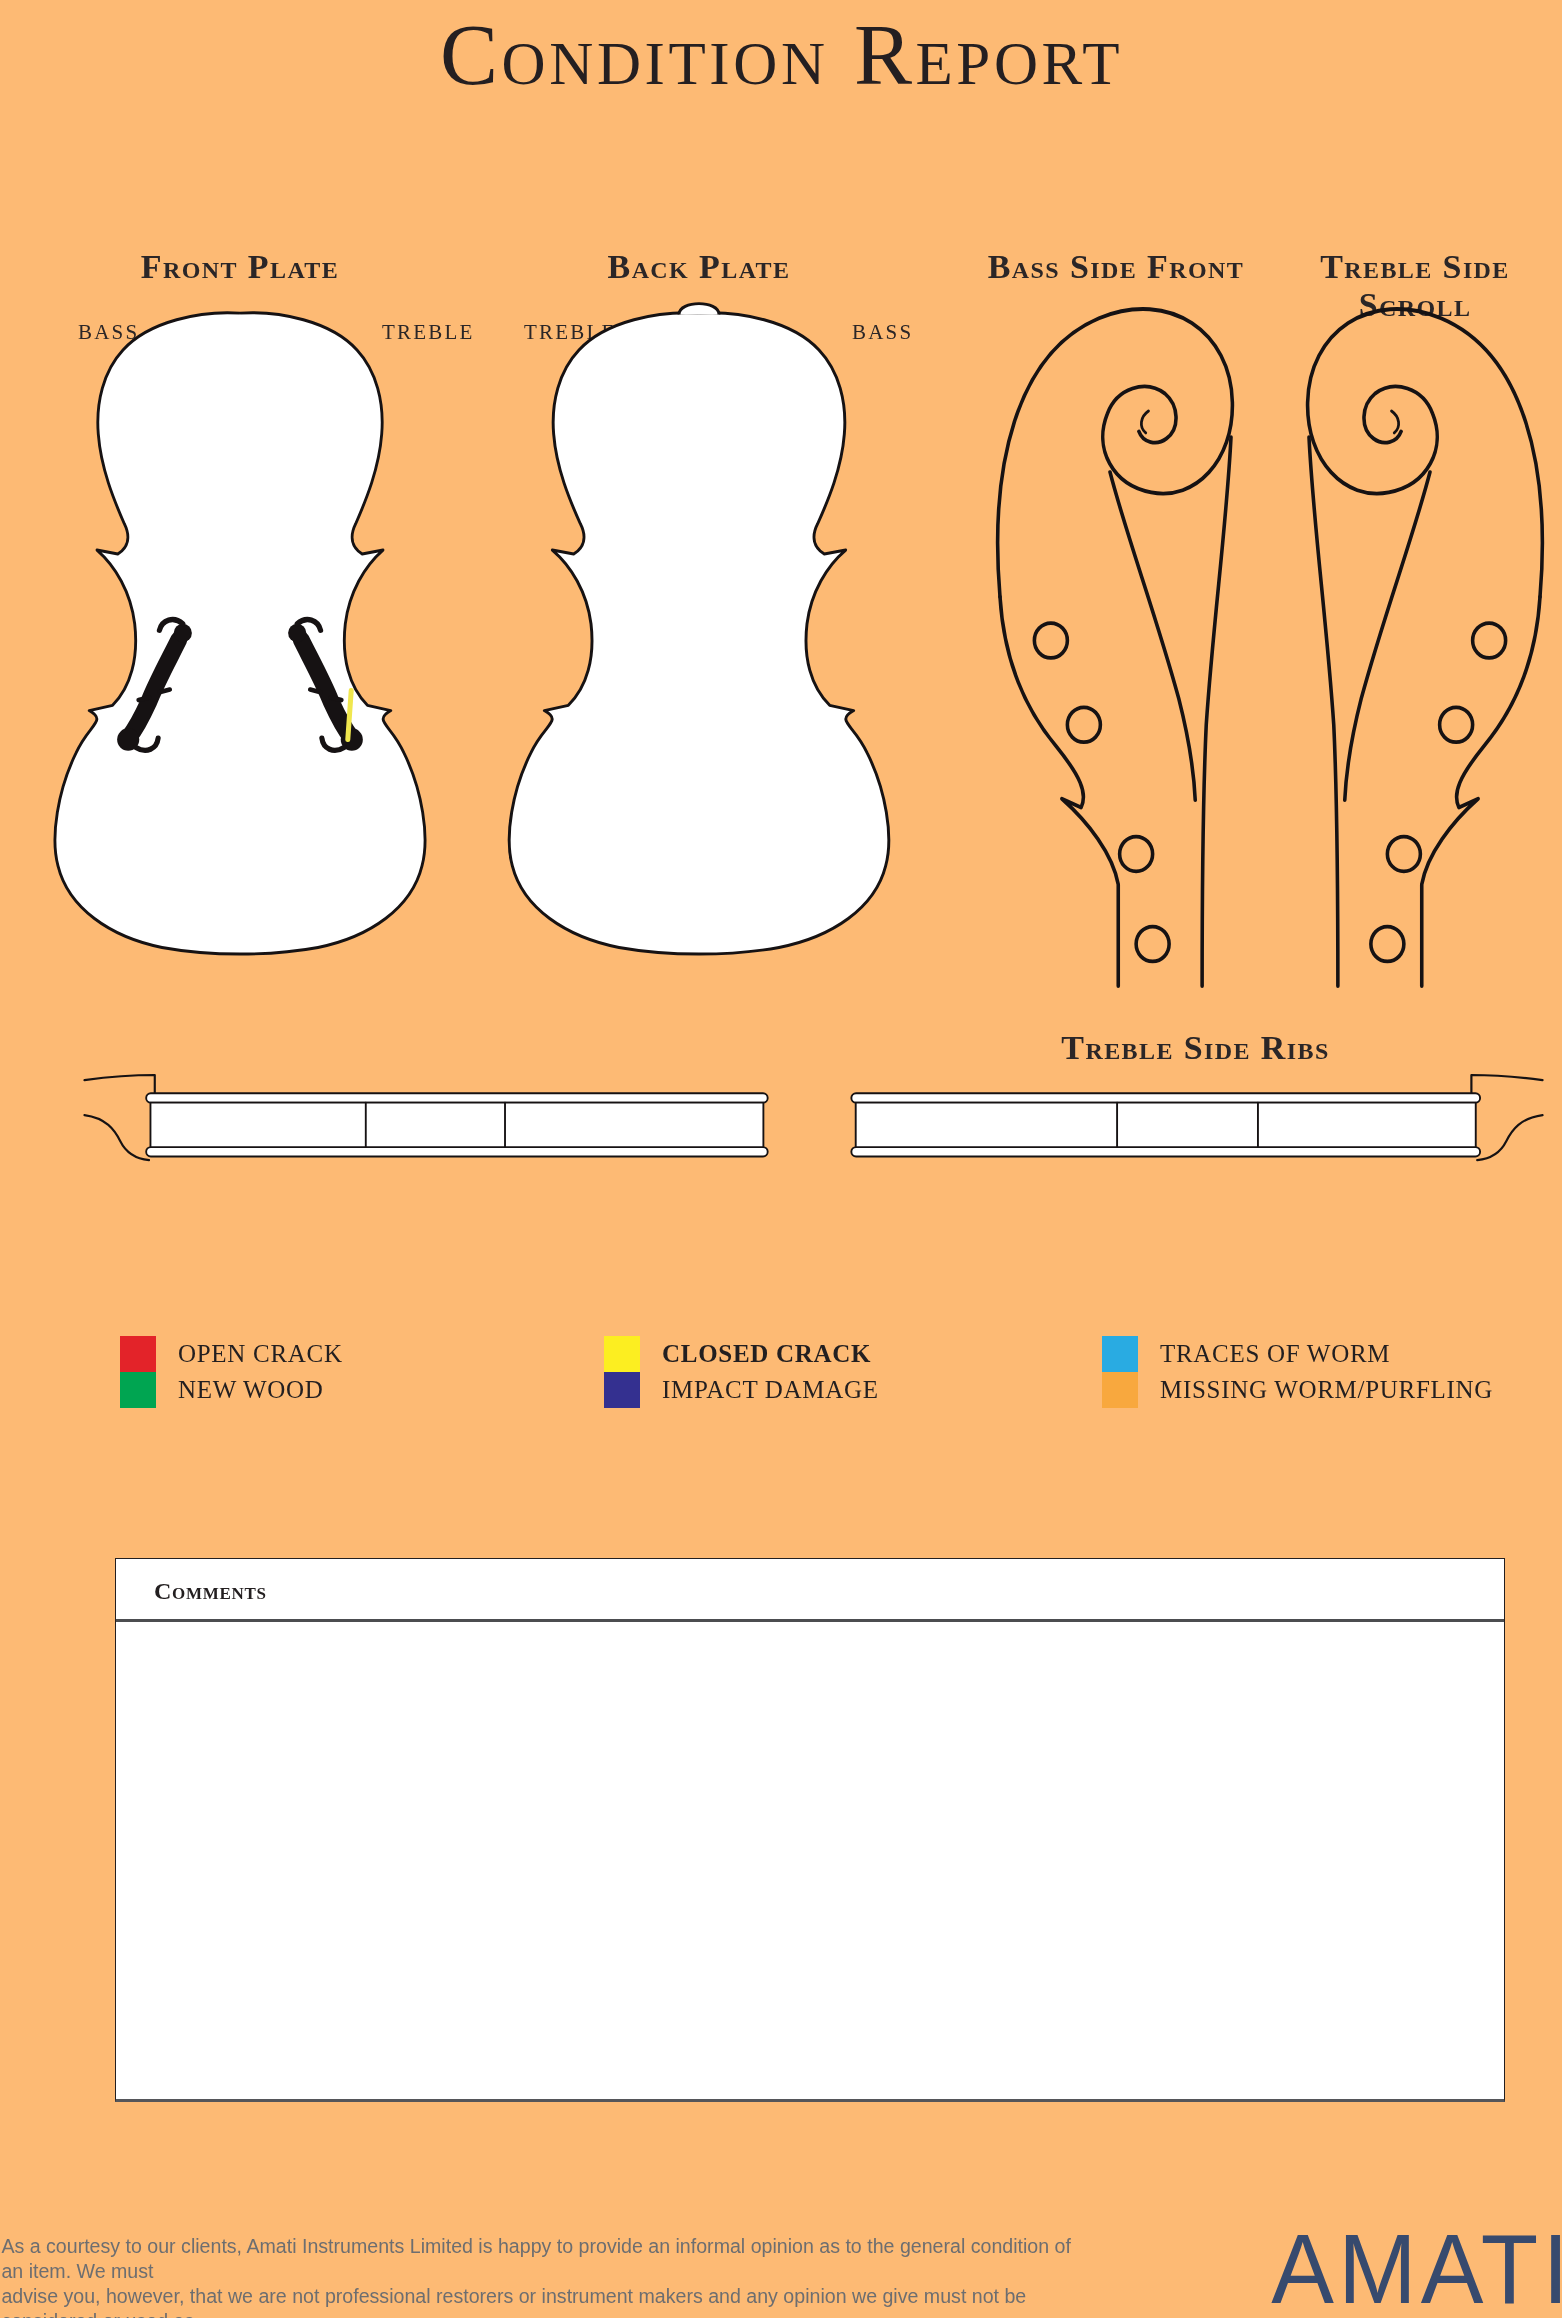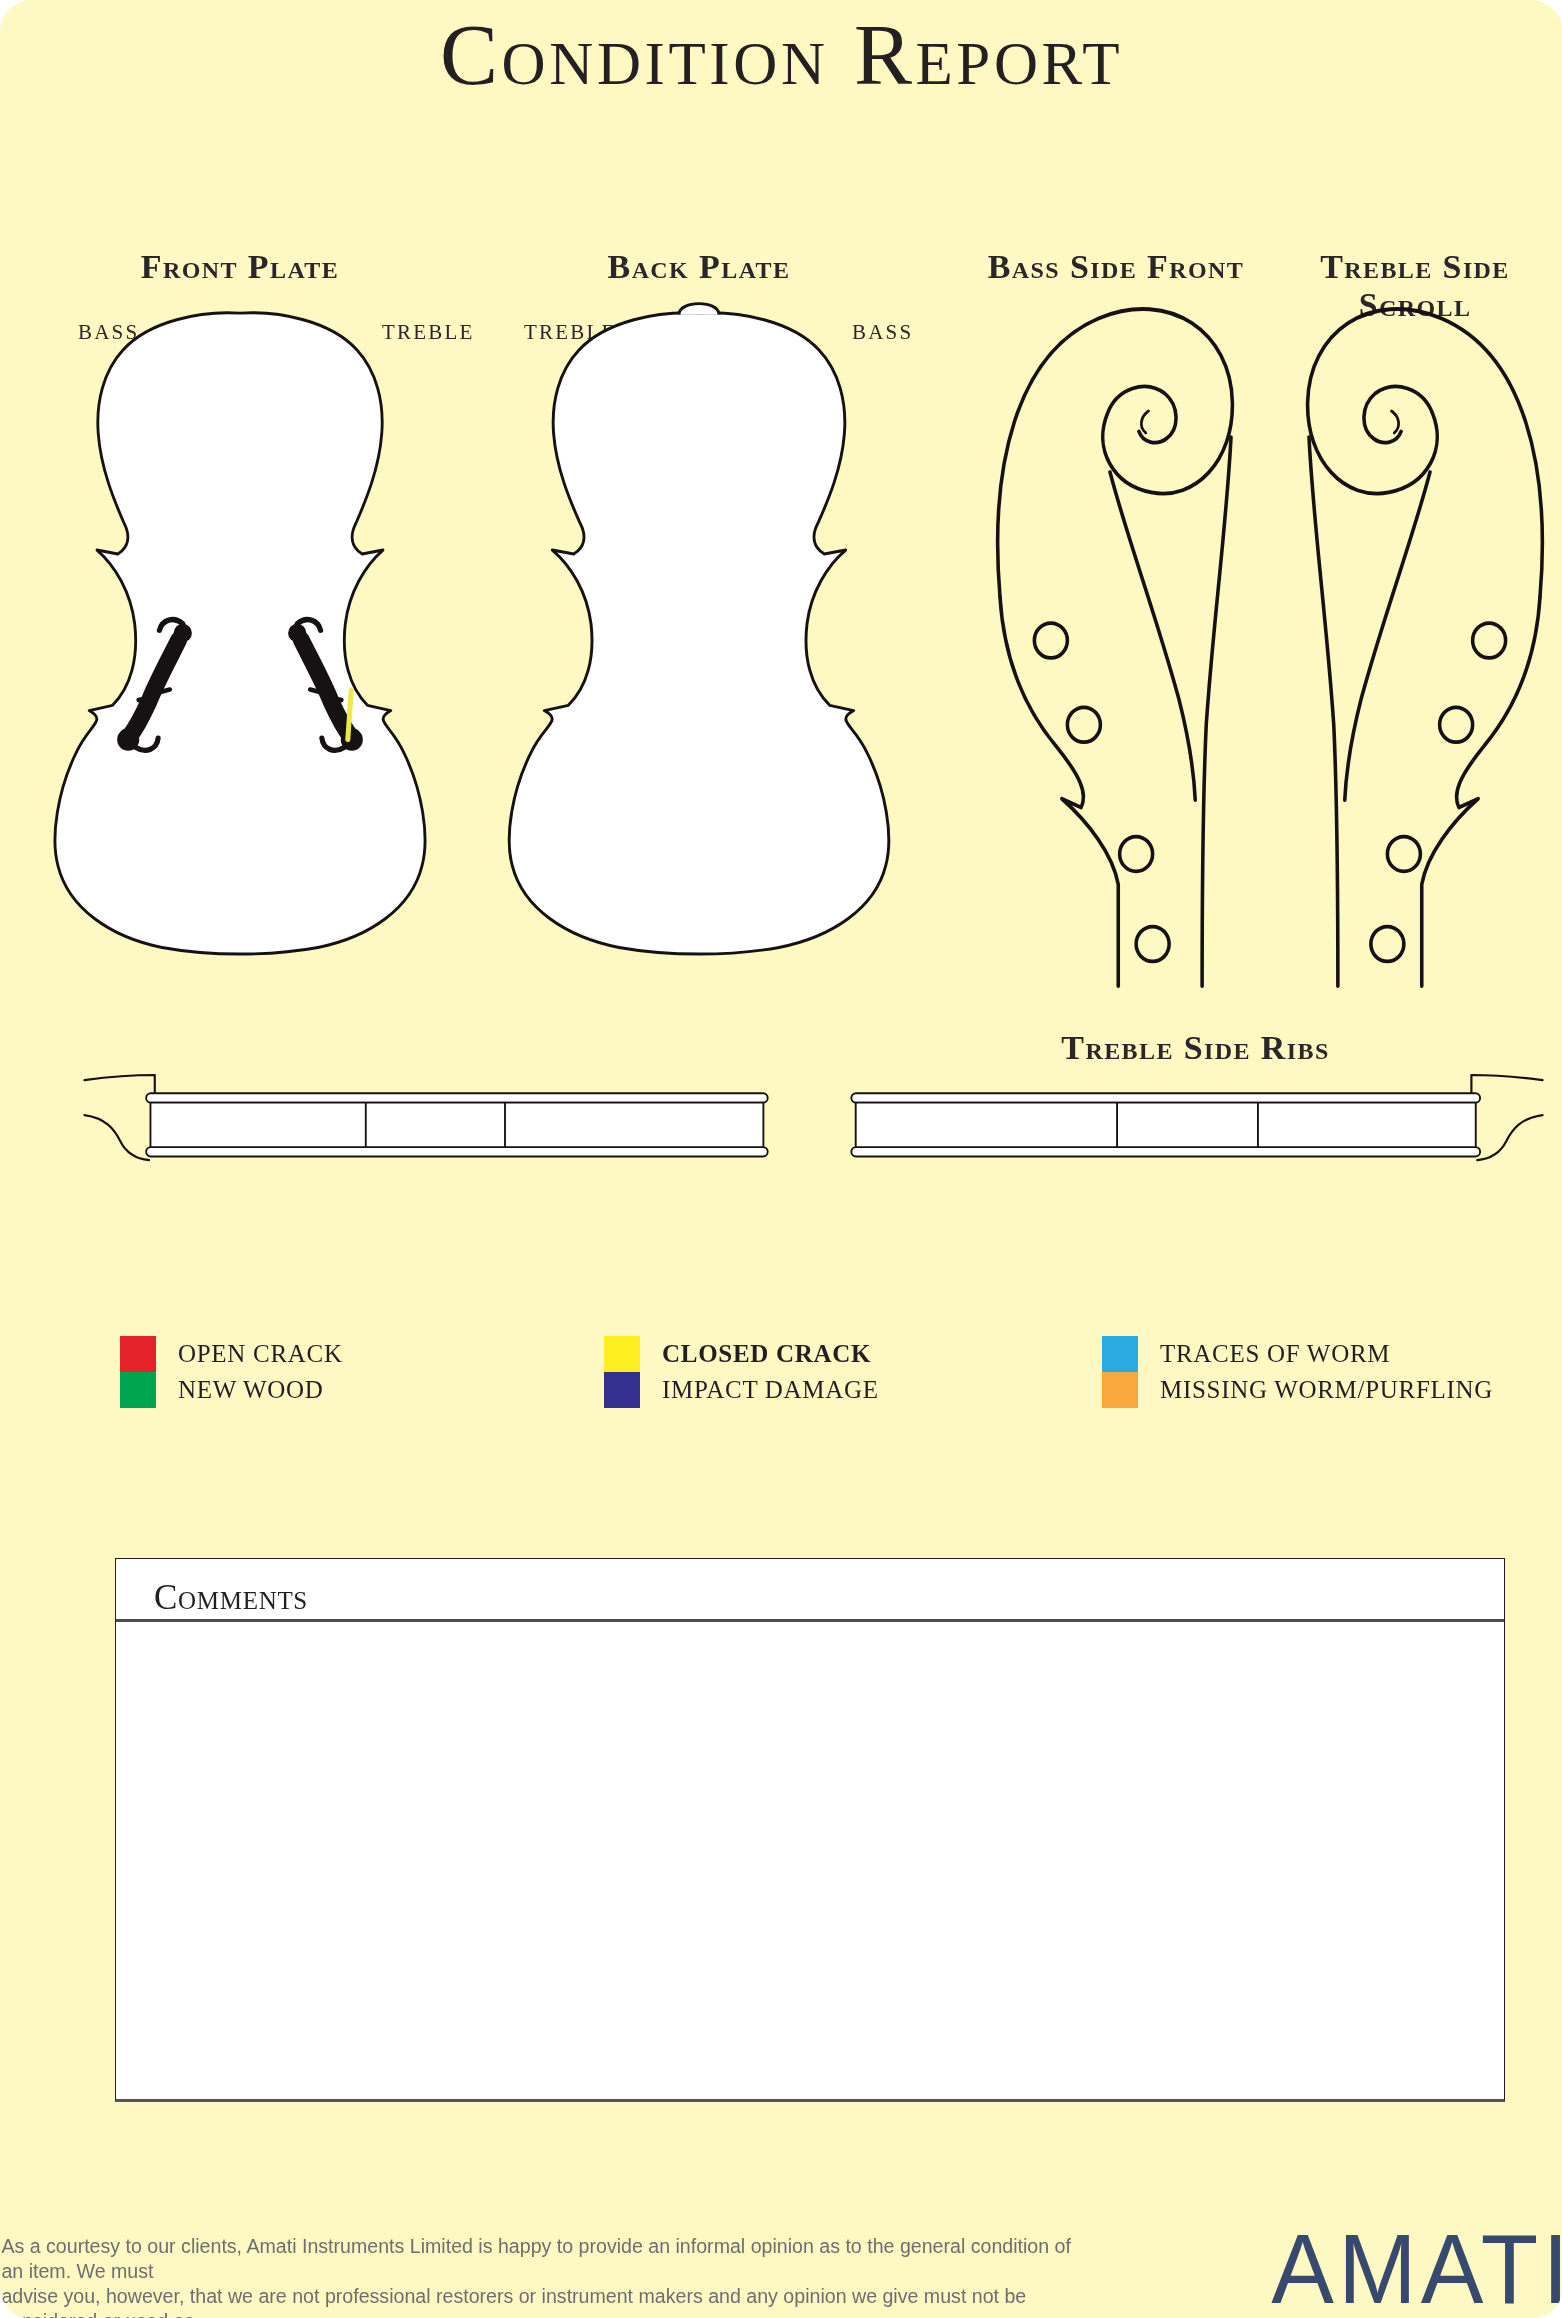--- a/index.html
+++ b/index.html
@@ -1,17 +1,17 @@
 <!DOCTYPE html>
 <html style="font-size:11.6px"><head>
 <meta charset="utf-8">
 <style>
   html,body{margin:0;padding:0;background:#fff;}
-  .page{position:relative;width:1563px;height:2319px;background:#fef9c3;overflow:hidden;
-        font-family:"Liberation Serif", serif;color:#231f20;border-radius:32px;}
+  .page{position:relative;width:1563px;height:2319px;background:#fdba74;overflow:hidden;
+        font-family:"Liberation Serif", serif;color:#231f20;}
   .abs{position:absolute;}
 
   .title{left:0;top:4.3px;width:100%;text-align:center;font-size:87px;letter-spacing:3.6px;
          font-variant:small-caps;color:#241f21;}
 
   .diagram-heading{font-variant:small-caps;font-size:34px;letter-spacing:1.4px;text-align:center;color:#2b2627;font-weight:bold;}
   .h-front{left:45px;top:248px;width:390px;}
   .h-back{left:499px;top:248px;width:400px;}
   .h-bscroll{left:964px;top:248px;width:304px;}
   .h-tscroll{left:1268px;top:248px;width:294px;}
@@ -34,21 +34,21 @@
           grid-auto-rows:36px;}
   .legend-item{display:flex;align-items:center;}
   .swatch{width:36px;height:36px;flex:0 0 auto;}
   .legend-label{margin-left:22px;font-size:25px;letter-spacing:0.7px;color:#231f20;white-space:nowrap;}
   .legend-label.bold{font-weight:700;}
 
   .comments-box{left:115px;top:1558px;width:1390px;height:544px;box-sizing:border-box;
                 border:1.4px solid #231f20;border-bottom:3.6px solid #55565a;background:#fff;}
   .comments-header{height:60px;border-bottom:3.6px solid #4c4d50;position:relative;}
   .comments-heading{position:absolute;left:38px;top:19px;font-variant:small-caps;
-                    font-size:35px;letter-spacing:0.7px;color:#231f20;}
+                    font-size:24px;letter-spacing:0.7px;color:#231f20;font-weight:bold;}
   .comments-text{position:absolute;left:12.3px;top:16px;font-family:"Liberation Sans", sans-serif;
                  font-size:33px;font-weight:700;color:#000;}
 
   .footer-text{left:1.4px;top:2234px;width:1087px;font-family:"Liberation Sans", sans-serif;
                font-size:19.6px;line-height:25px;color:#6d6e70;}
   .amati-logo{right:-10px;bottom:0px;font-family:"Liberation Sans", sans-serif;
               font-size:94px;letter-spacing:4.3px;color:#374a6e;line-height:1;
               transform:scaleY(1.05);transform-origin:bottom right;}
 </style>
 </head>

